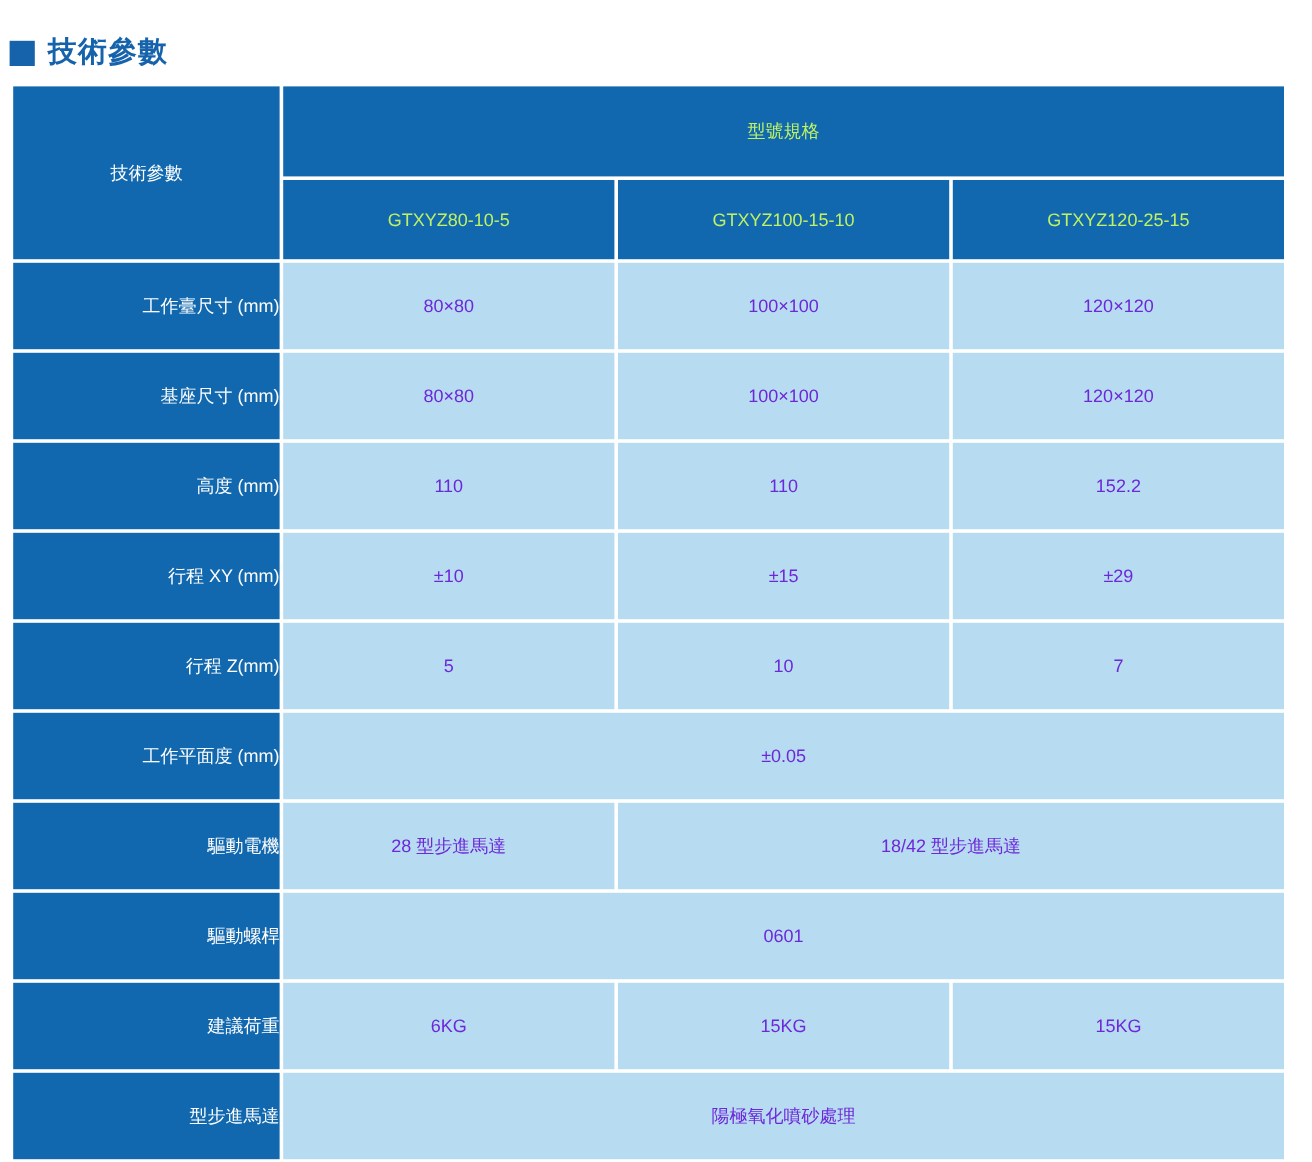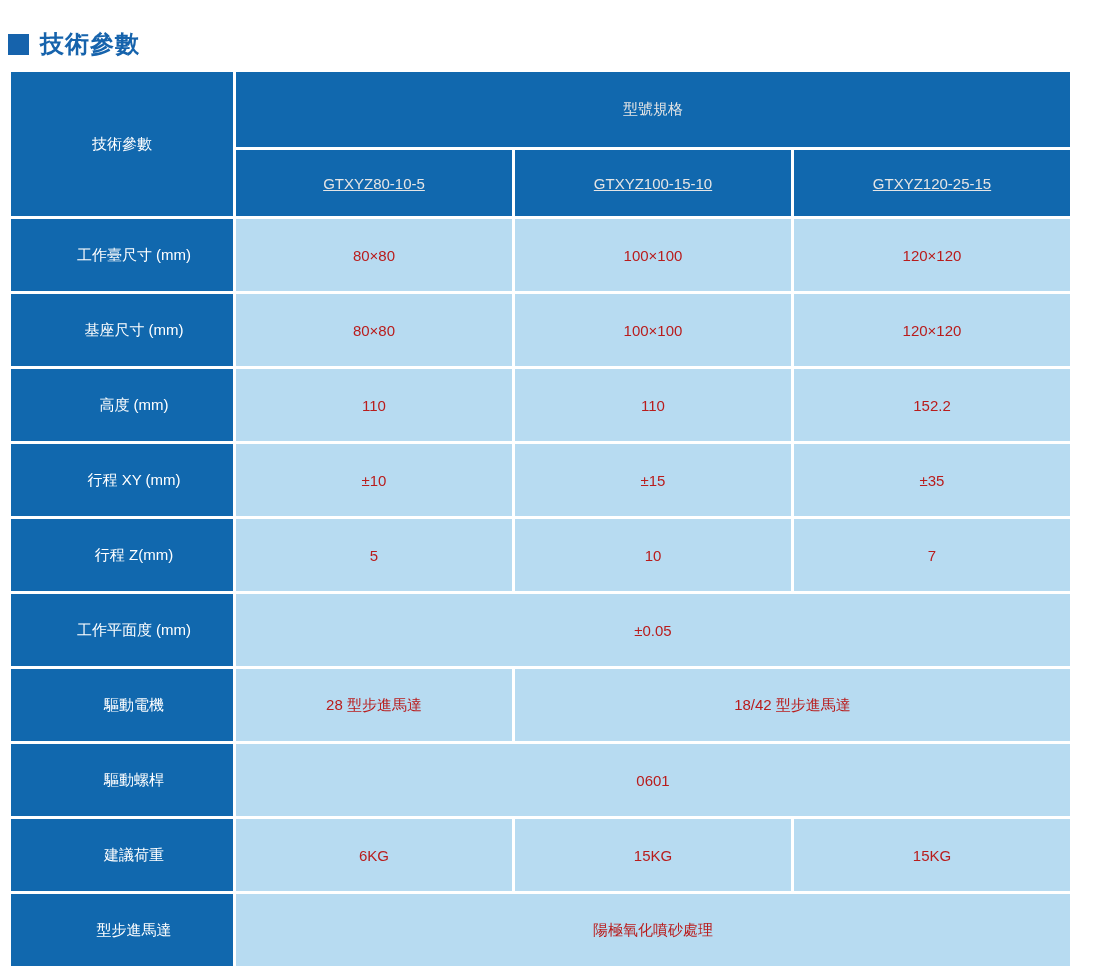--- a/index.html
+++ b/index.html
@@ -44,39 +44,39 @@
   }
   col.c-label { width: 222px; }
   col.c-data  { width: 276px; }
   th, td {
     font-size: 15px;
     font-weight: 400;
     vertical-align: middle;
   }
   .hcell {
     background: #1168AE;
-    color: #e5e5e5;
+    color: #bef264;
     text-align: center;
   }
   .group-h  { height: 75px; }
-  .model-h  { height: 66px; text-decoration: underline; }
+  .model-h  { height: 66px; }
   .label {
     background: #1168AE;
     color: #ffffff;
-    text-align: center;
+    text-align: right;
     padding-left: 24px;
     height: 72px;
   }
   .corner {
     text-align: center;
     padding-left: 0;
   }
   .val {
     background: #B7DBF1;
-    color: #b91c1c;
+    color: #6d28d9;
     text-align: center;
     height: 72px;
   }
 </style>
 </head>
 <body>
 
 <div class="page">
 
   <div class="title-row">
@@ -120,21 +120,21 @@
         <td class="label">高度 (mm)</td>
         <td class="val">110</td>
         <td class="val">110</td>
         <td class="val">152.2</td>
       </tr>
 
       <tr>
         <td class="label">行程 XY (mm)</td>
         <td class="val">±10</td>
         <td class="val">±15</td>
-        <td class="val">±35</td>
+        <td class="val">±29</td>
       </tr>
 
       <tr>
         <td class="label">行程 Z(mm)</td>
         <td class="val">5</td>
         <td class="val">10</td>
         <td class="val">7</td>
       </tr>
 
       <tr>

